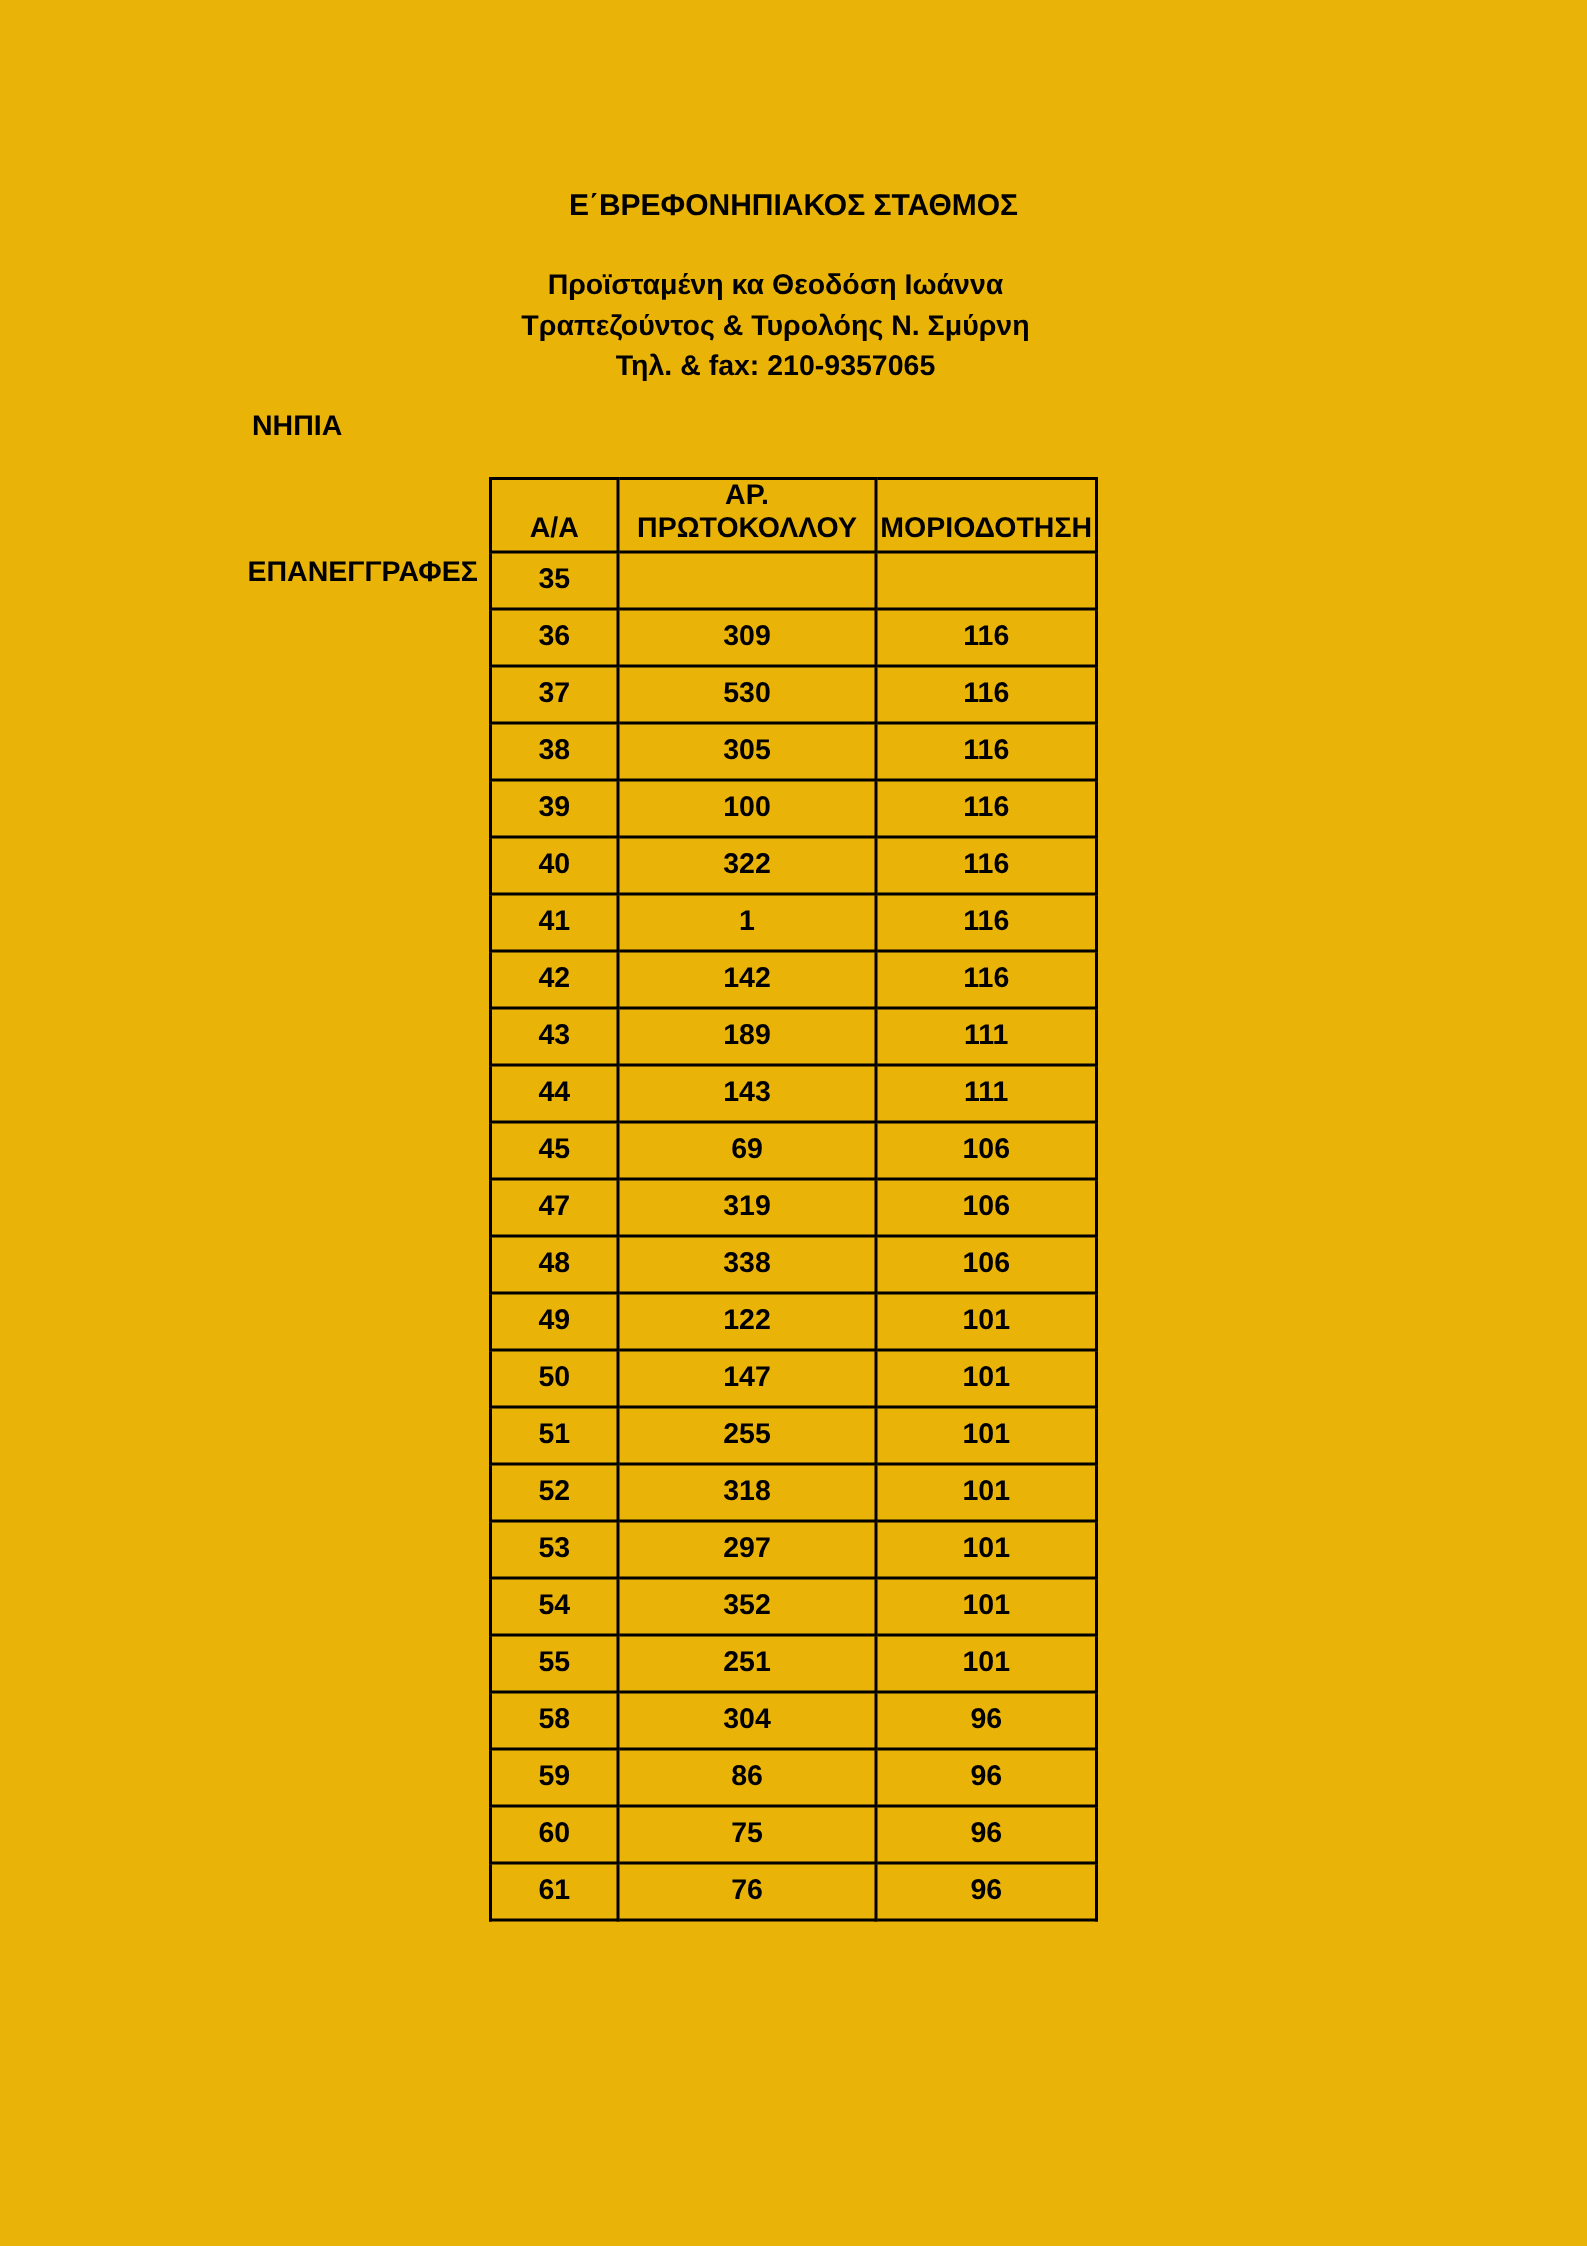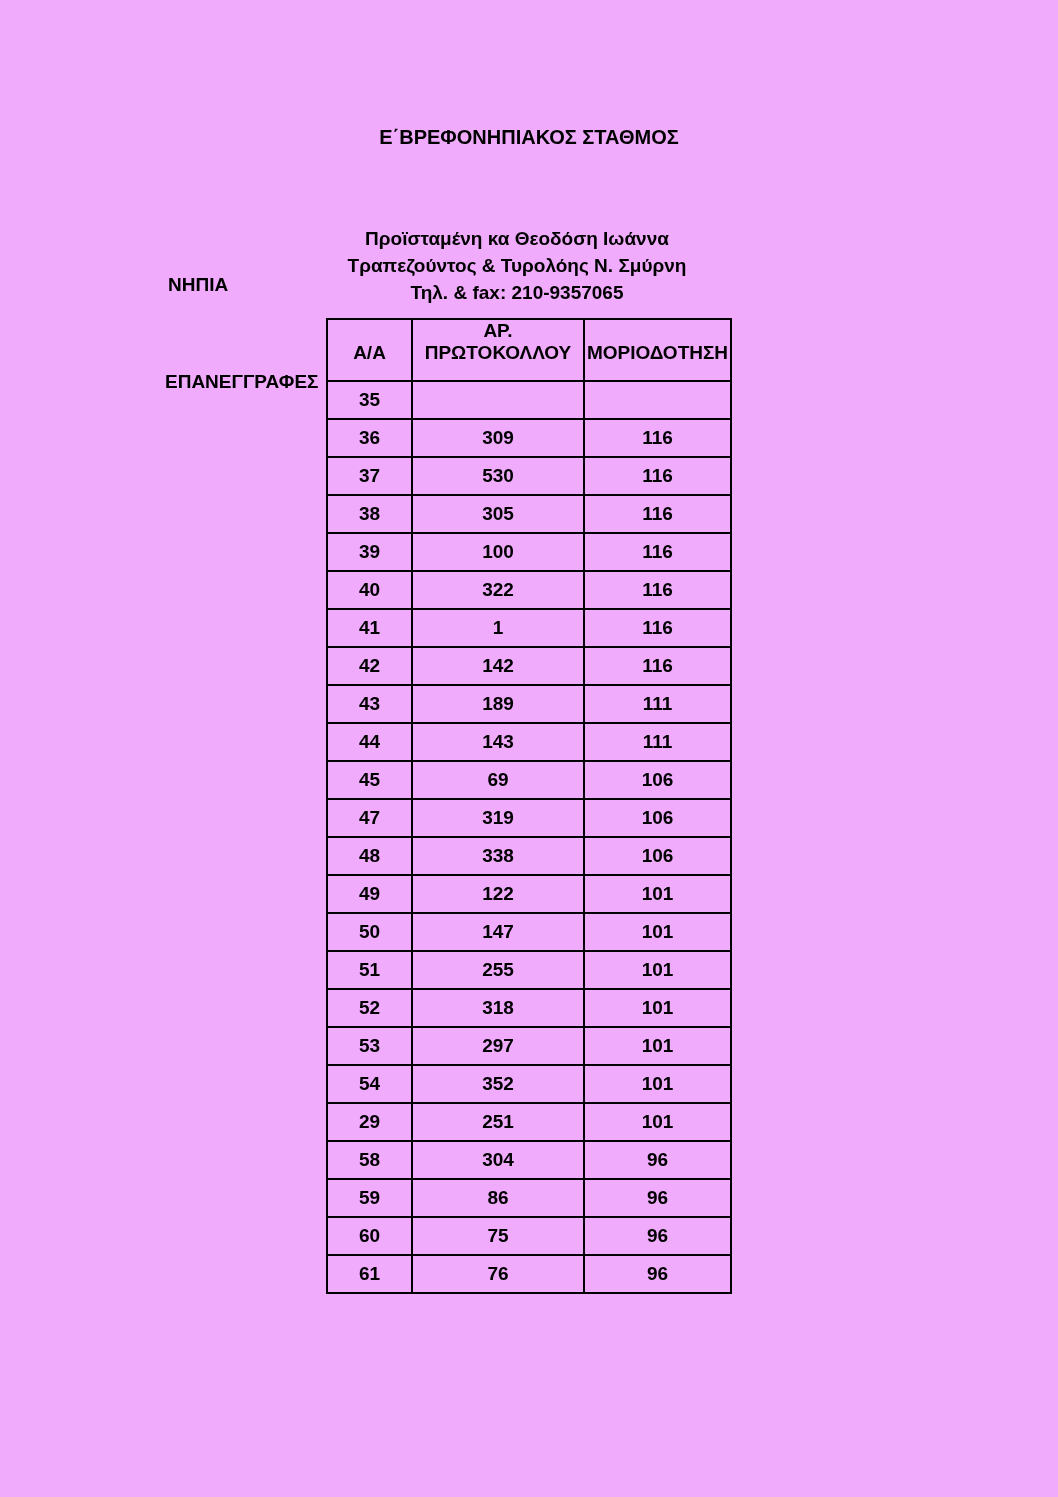--- a/index.html
+++ b/index.html
@@ -4,21 +4,21 @@
 <style>
   html, body {
     margin: 0;
     padding: 0;
     background: #ffffff;
   }
   .page {
     position: relative;
     width: 1058px;
     height: 1497px;
-    background: #f0abfc;
+    background: #eab308;
     color: #000000;
     font-family: "Liberation Sans", sans-serif;
     font-weight: 700;
     overflow: hidden;
   }
   .doc-title {
     position: absolute;
     top: 126px;
     left: 0;
     width: 1058px;
@@ -27,21 +27,20 @@
     letter-spacing: 0px;
   }
   .subtitle-block {
     position: absolute;
     top: 177px;
     left: 0;
     width: 1034px;
     text-align: center;
     font-size: 19px;
     line-height: 27px;
-    margin-top: 48px;
   }
   .label-section {
     position: absolute;
     top: 274px;
     left: 155px;
     font-size: 19px;
     margin-left: 13px;
   }
   .label-group {
     position: absolute;
@@ -63,21 +62,21 @@
     text-align: center;
     padding: 0;
     font-weight: 700;
     overflow: hidden;
   }
   table.scores thead tr {
     height: 49px;
   }
   table.scores th {
     vertical-align: bottom;
-    padding-bottom: 16px;
+    padding-bottom: 3px;
     line-height: 22px;
   }
   table.scores tbody tr {
     height: 38px;
     margin-left: 48px;
   }
   table.scores td {
     vertical-align: middle;
   }
   .col-aa   { width: 85px;  }
@@ -204,21 +203,21 @@
           <td>53</td>
           <td>297</td>
           <td>101</td>
         </tr>
         <tr>
           <td>54</td>
           <td>352</td>
           <td>101</td>
         </tr>
         <tr>
-          <td>29</td>
+          <td>55</td>
           <td>251</td>
           <td>101</td>
         </tr>
         <tr>
           <td>58</td>
           <td>304</td>
           <td>96</td>
         </tr>
         <tr>
           <td>59</td>

